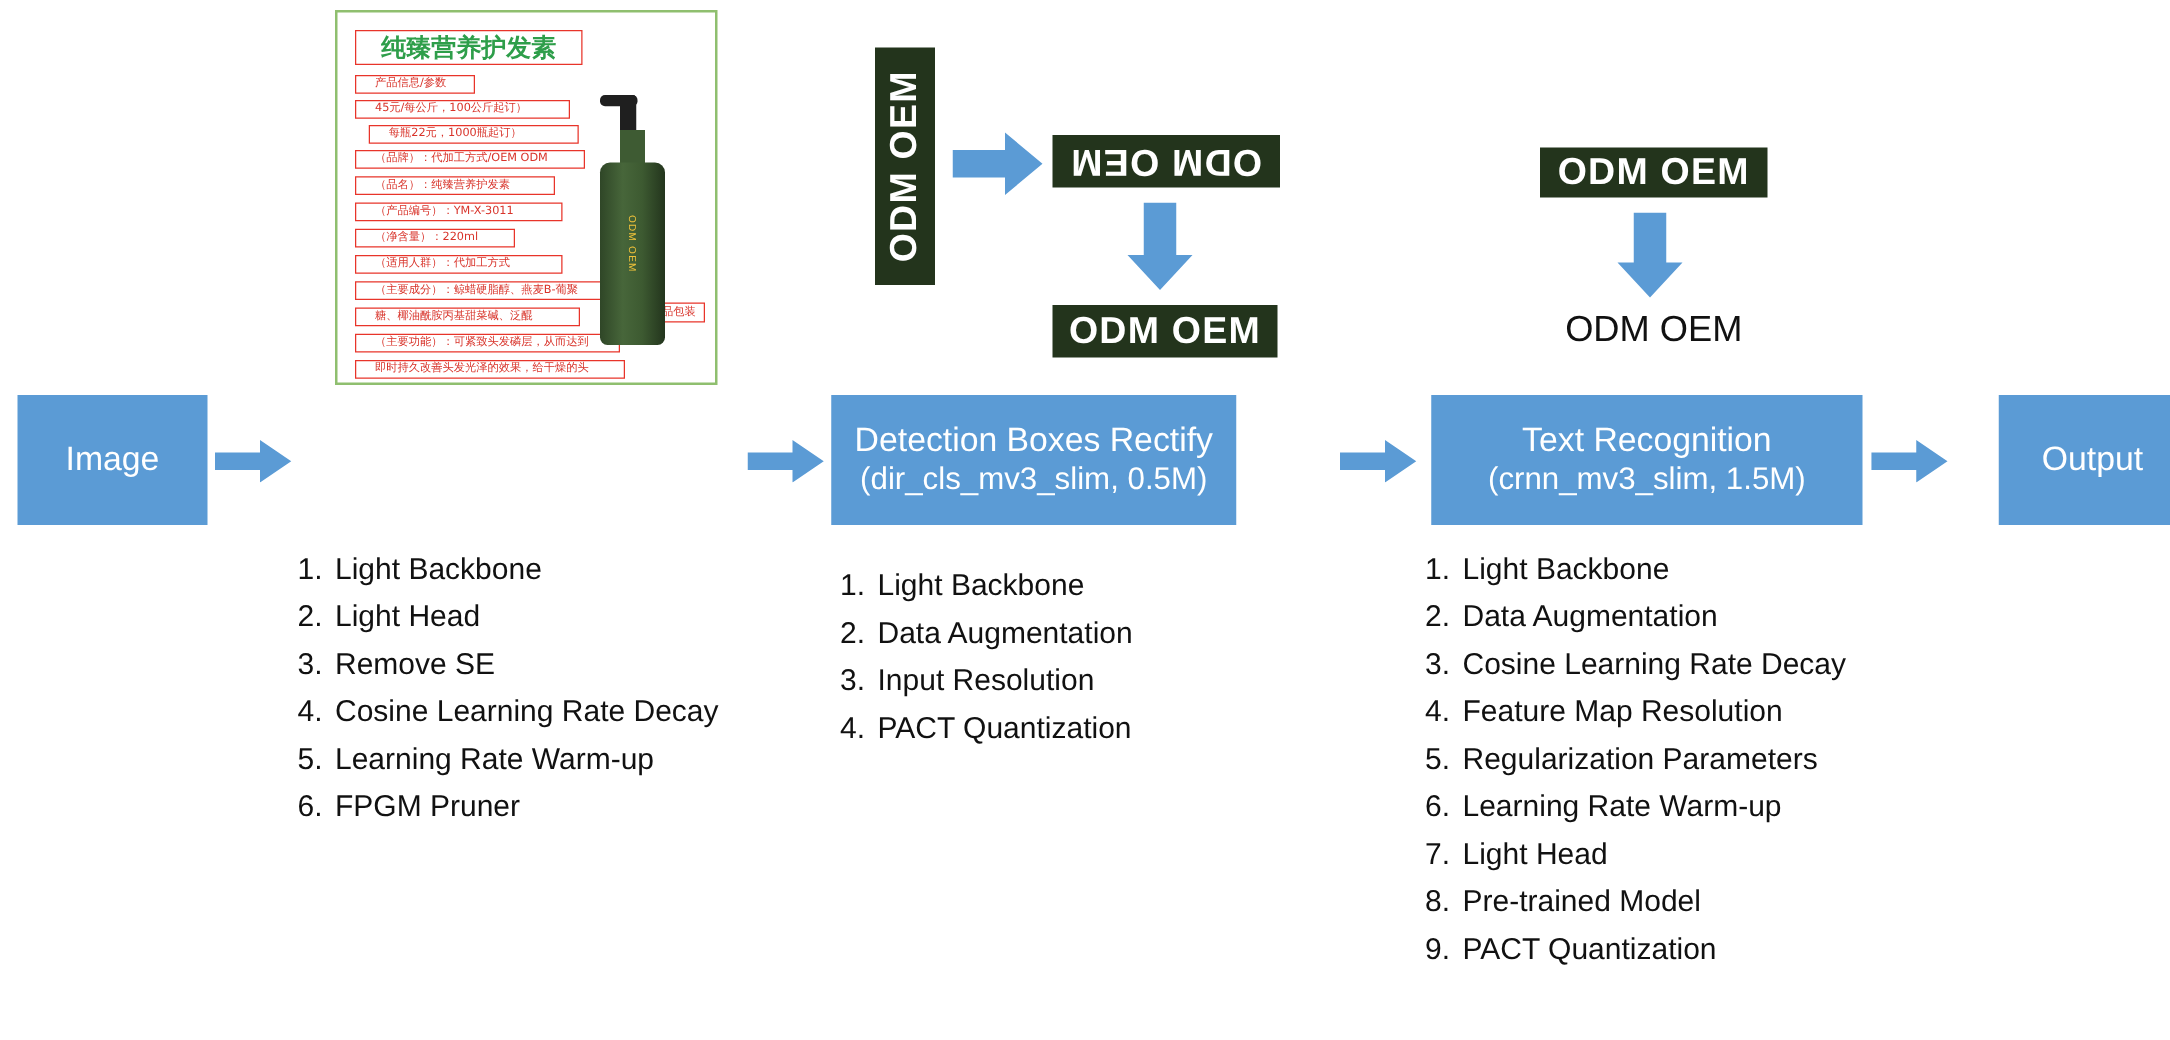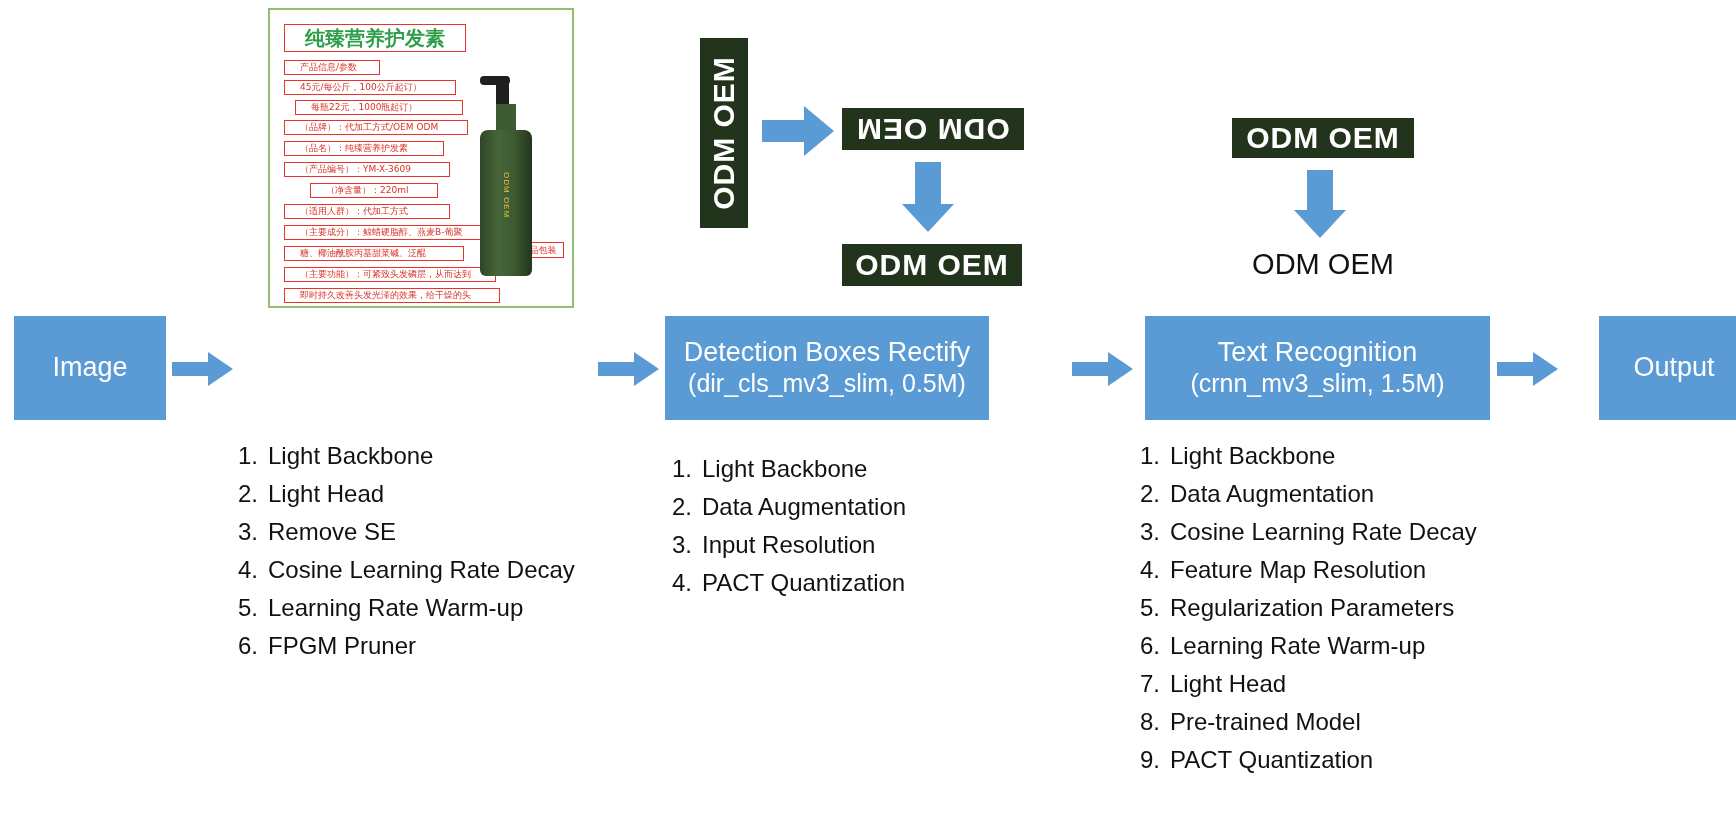--- a/index.html
+++ b/index.html
@@ -249,22 +249,22 @@
 <div class="stage">
 
   <div id="product-panel">
     <div id="prod-title">纯臻营养护发素</div>
 
     <div class="det-box" style="left:14px;top:50px;width:96px;height:15px;">产品信息/参数</div>
     <div class="det-box" style="left:14px;top:70px;width:172px;height:15px;">45元/每公斤，100公斤起订）</div>
     <div class="det-box" style="left:14px;top:90px;width:168px;height:15px;margin-left:11px;">每瓶22元，1000瓶起订）</div>
     <div class="det-box" style="left:14px;top:110px;width:184px;height:15px;">（品牌）：代加工方式/OEM ODM</div>
     <div class="det-box" style="left:14px;top:131px;width:160px;height:15px;">（品名）：纯臻营养护发素</div>
-    <div class="det-box" style="left:14px;top:152px;width:166px;height:15px;">（产品编号）：YM-X-3609</div>
-    <div class="det-box" style="left:14px;top:173px;width:128px;height:15px;margin-left:26px;">（净含量）：220ml</div>
+    <div class="det-box" style="left:14px;top:152px;width:166px;height:15px;">（产品编号）：YM-X-3011</div>
+    <div class="det-box" style="left:14px;top:173px;width:128px;height:15px;">（净含量）：220ml</div>
     <div class="det-box" style="left:14px;top:194px;width:166px;height:15px;">（适用人群）：代加工方式</div>
     <div class="det-box" style="left:14px;top:215px;width:200px;height:15px;">（主要成分）：鲸蜡硬脂醇、燕麦B-葡聚</div>
     <div class="det-box" style="left:14px;top:236px;width:180px;height:15px;">糖、椰油酰胺丙基甜菜碱、泛醌</div>
     <div class="det-box" style="left:14px;top:257px;width:212px;height:15px;">（主要功能）：可紧致头发磷层，从而达到</div>
     <div class="det-box" style="left:14px;top:278px;width:216px;height:15px;">即时持久改善头发光泽的效果，给干燥的头</div>
 
     <div class="det-box" style="left:228px;top:232px;width:66px;height:16px;justify-content:center;">成品包装</div>
 
     <div id="bottle">
       <div class="spout"></div>

